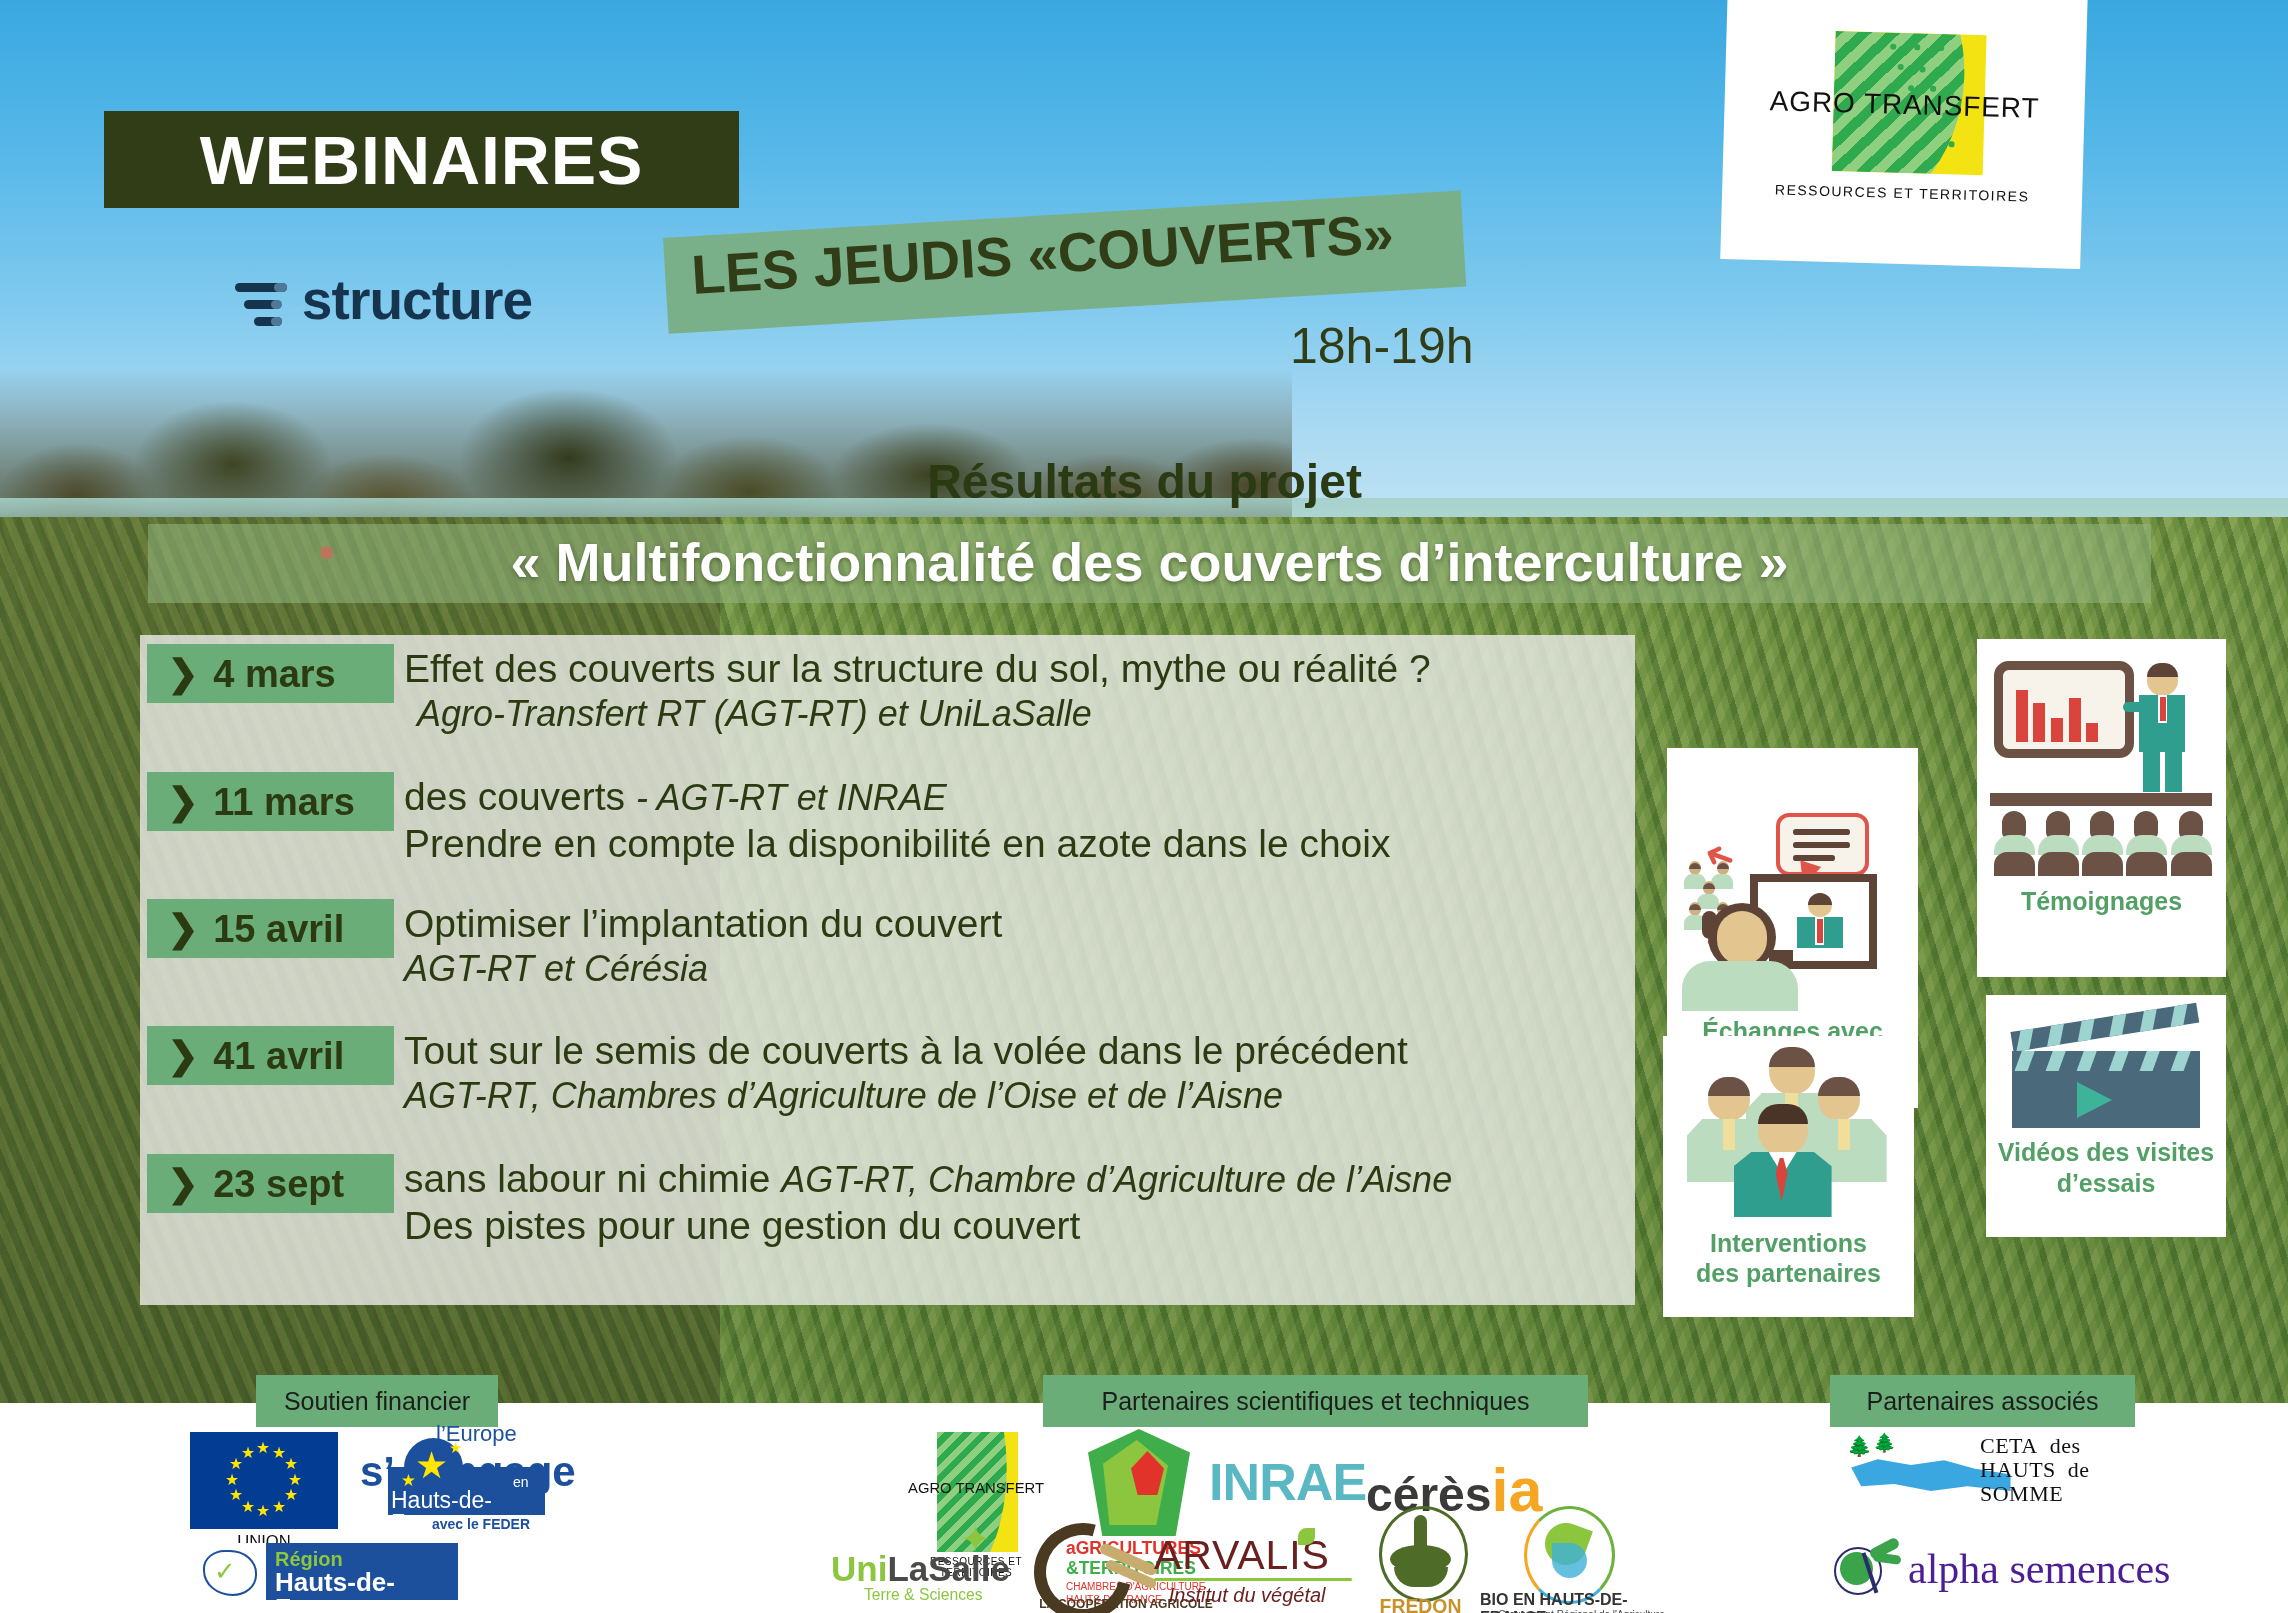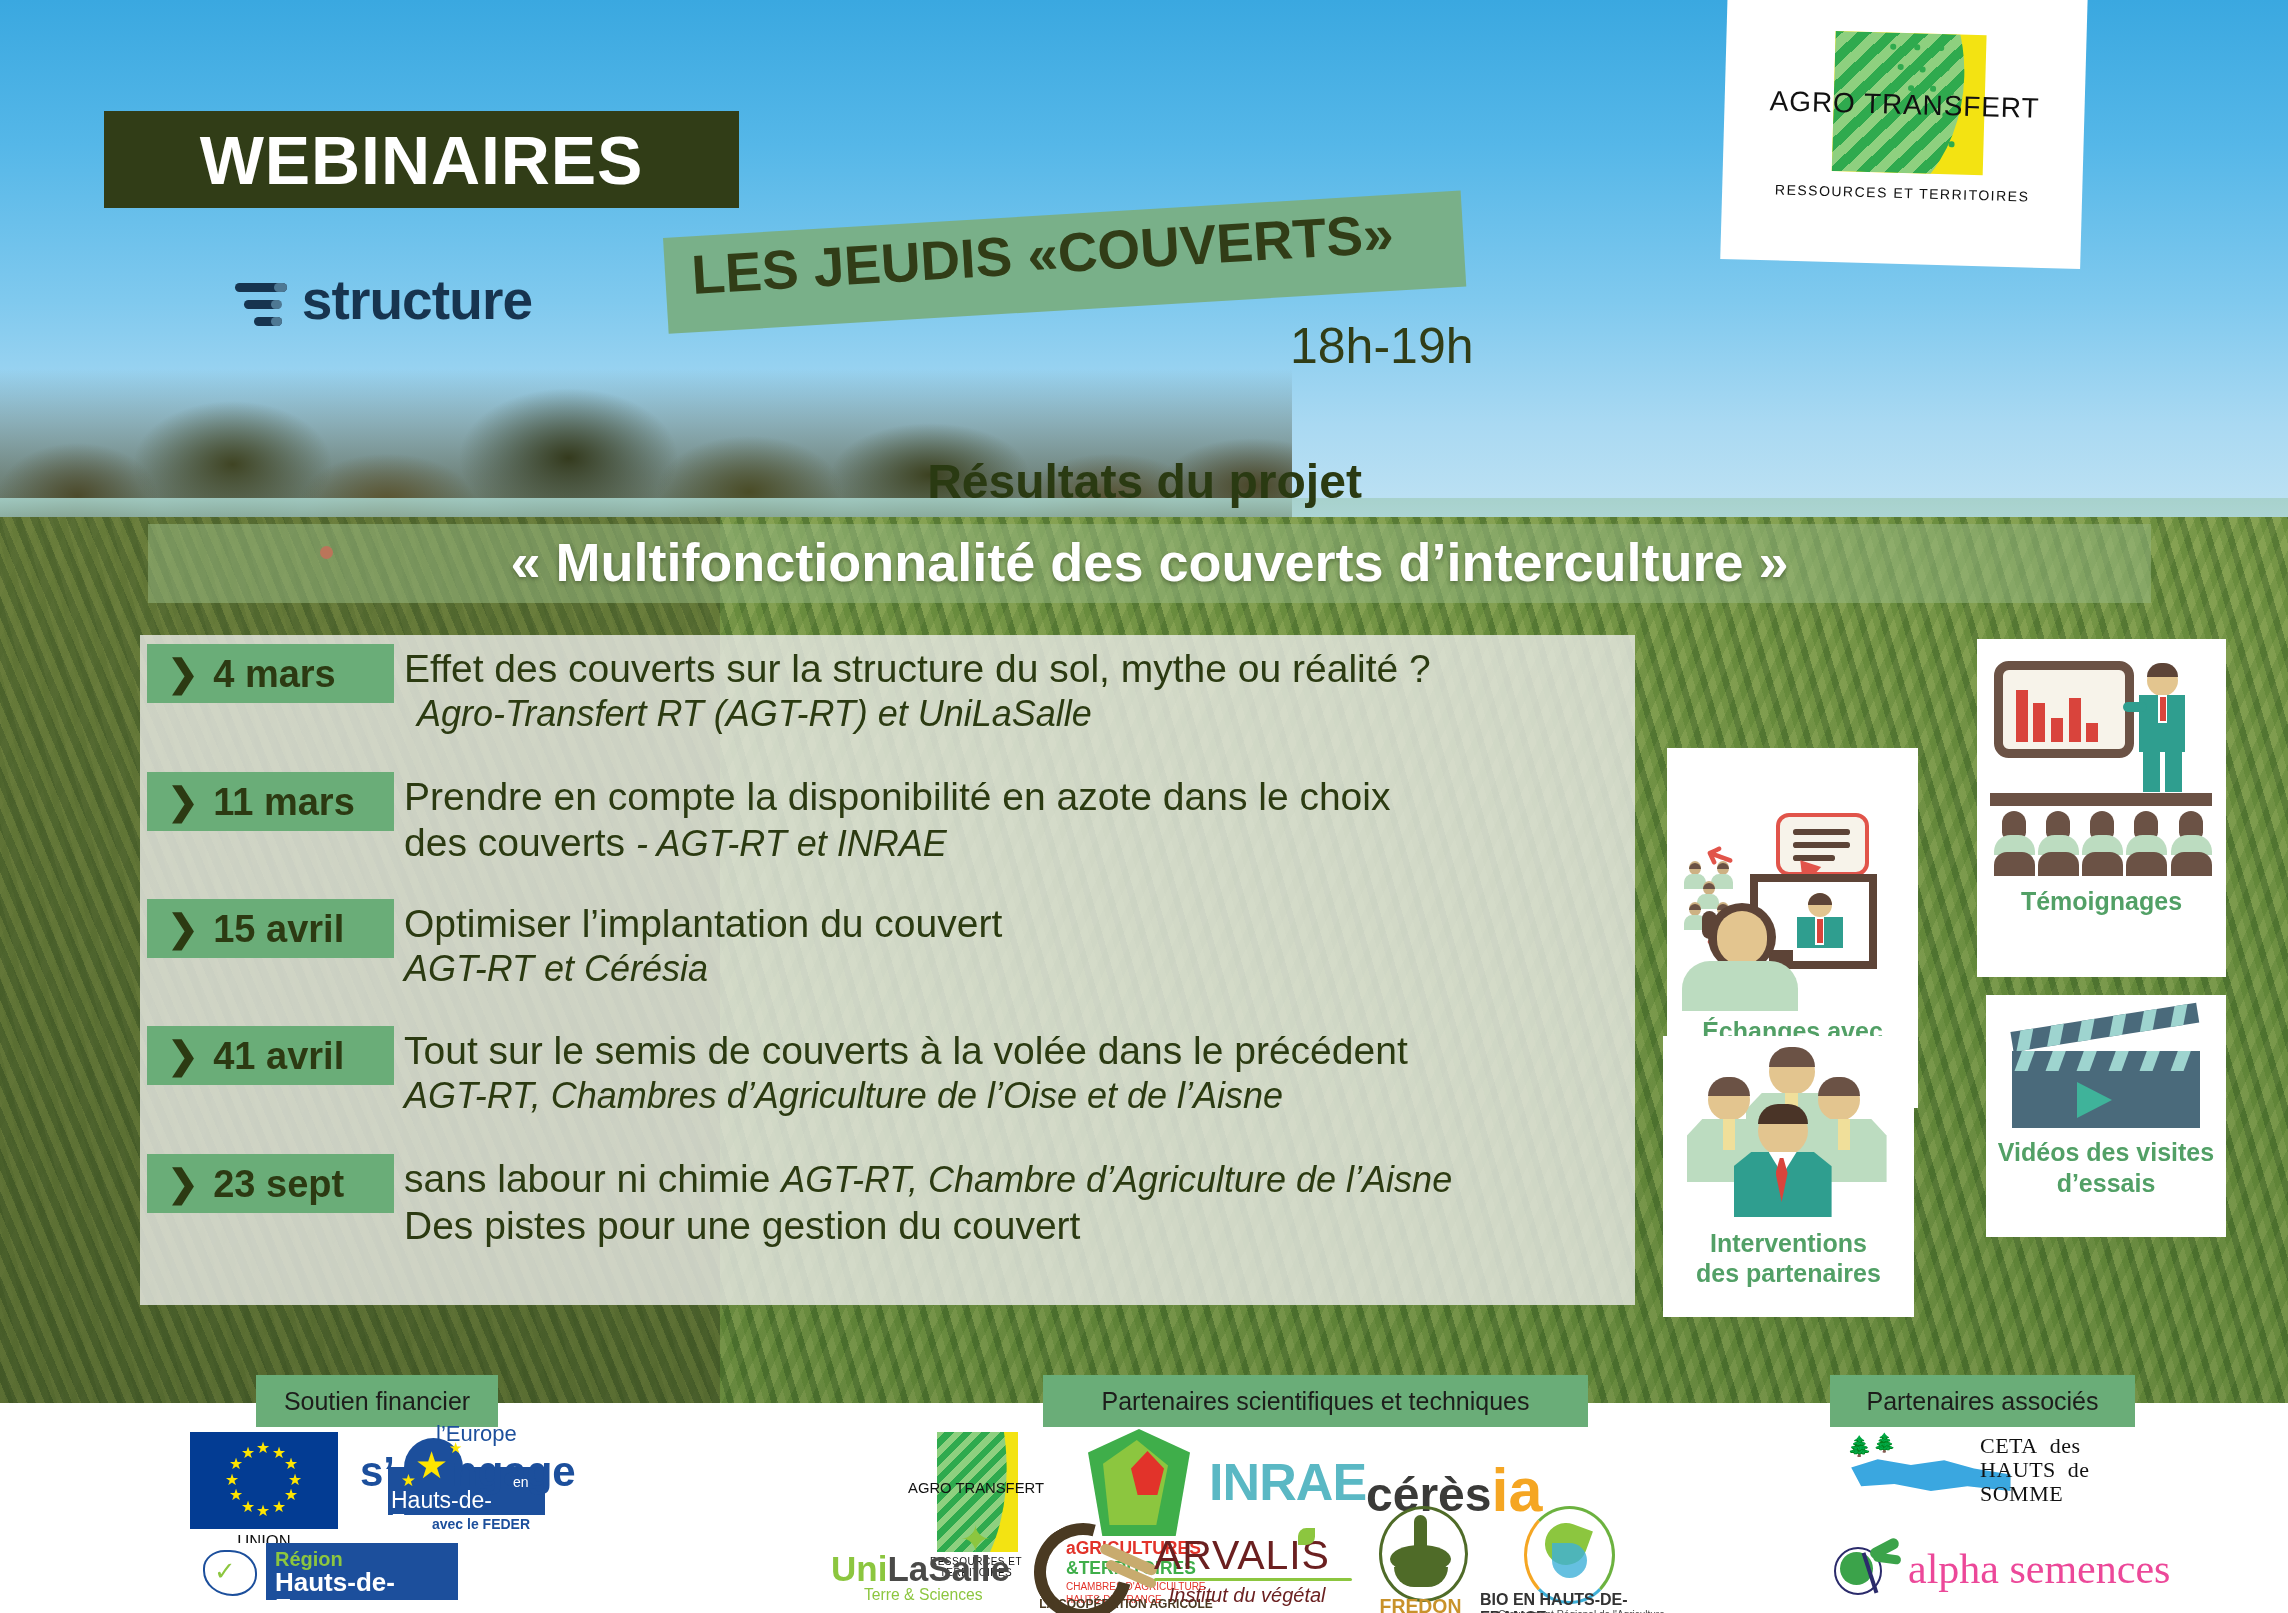--- a/index.html
+++ b/index.html
@@ -260,22 +260,22 @@
           <div class="l1">Effet des couverts sur la structure du sol, mythe ou réalité ?</div>
           <div class="l2" style="padding-left: 13px;">Agro-Transfert RT (AGT-RT) et UniLaSalle</div>
         </div>
       </div>
       <div class="row" style="top: 137px;">
         <div class="badge" style="top: 0px;">
           <span class="chev">❯</span>
           <span class="date">11 mars</span>
         </div>
         <div class="rowtext" style="top: 1.8px;">
+          <div class="l1"><span>des couverts </span><span class="ital">- AGT-RT et INRAE</span></div>
           <div class="l1">Prendre en compte la disponibilité en azote dans le choix</div>
-          <div class="l1"><span>des couverts </span><span class="ital">- AGT-RT et INRAE</span></div>
         </div>
       </div>
       <div class="row" style="top: 264px;">
         <div class="badge" style="top: 0px;">
           <span class="chev">❯</span>
           <span class="date">15 avril</span>
         </div>
         <div class="rowtext" style="top: 1.8px;">
           <div class="l1">Optimiser l’implantation du couvert</div>
           <div class="l2">AGT-RT et Cérésia</div>
@@ -576,17 +576,17 @@
     <div style="position:absolute;left:31px;top:0px;color:#2e8b32;font-size:18.5px;">🌲</div>
     <div style="position:absolute;left:138px;top:1.8px;font-size:22px;color:#111;font-family:'Liberation Serif',serif;letter-spacing:0.5px;line-height:24px;">CETA&nbsp; des<br>HAUTS&nbsp; de<br>SOMME</div>
   </div>
 
   <div class="logo" style="left:1827px;top:1543px;width:351px;height:55px;">
     <div style="position:absolute;left:7.4px;top:3.7px;width:44px;height:44px;border:2.8px solid #2b2b6b;border-radius:50%;"></div>
     <div style="position:absolute;left:13px;top:9.2px;width:33px;height:33px;border-radius:50%;background:#3ba34a;"></div>
     <div style="position:absolute;left:42px;top:0px;width:31px;height:11px;background:#3ba34a;border-radius:6.5px;transform:rotate(-28deg);"></div>
     <div style="position:absolute;left:46px;top:11px;width:28px;height:9.2px;background:#3ba34a;border-radius:5.5px;transform:rotate(8deg);"></div>
     <div style="position:absolute;left:41px;top:9.2px;width:3.7px;height:42px;background:#2b2b6b;transform:rotate(-18deg);"></div>
-    <div style="position:absolute;left:81px;top:1.8px;font-size:42px;color:#ec4899;font-family:'Liberation Serif',serif;">alpha semences</div>
+    <div style="position:absolute;left:81px;top:1.8px;font-size:42px;color:#4c1d95;font-family:'Liberation Serif',serif;">alpha semences</div>
   </div>
 
 </div>
 
 
 </body></html>

